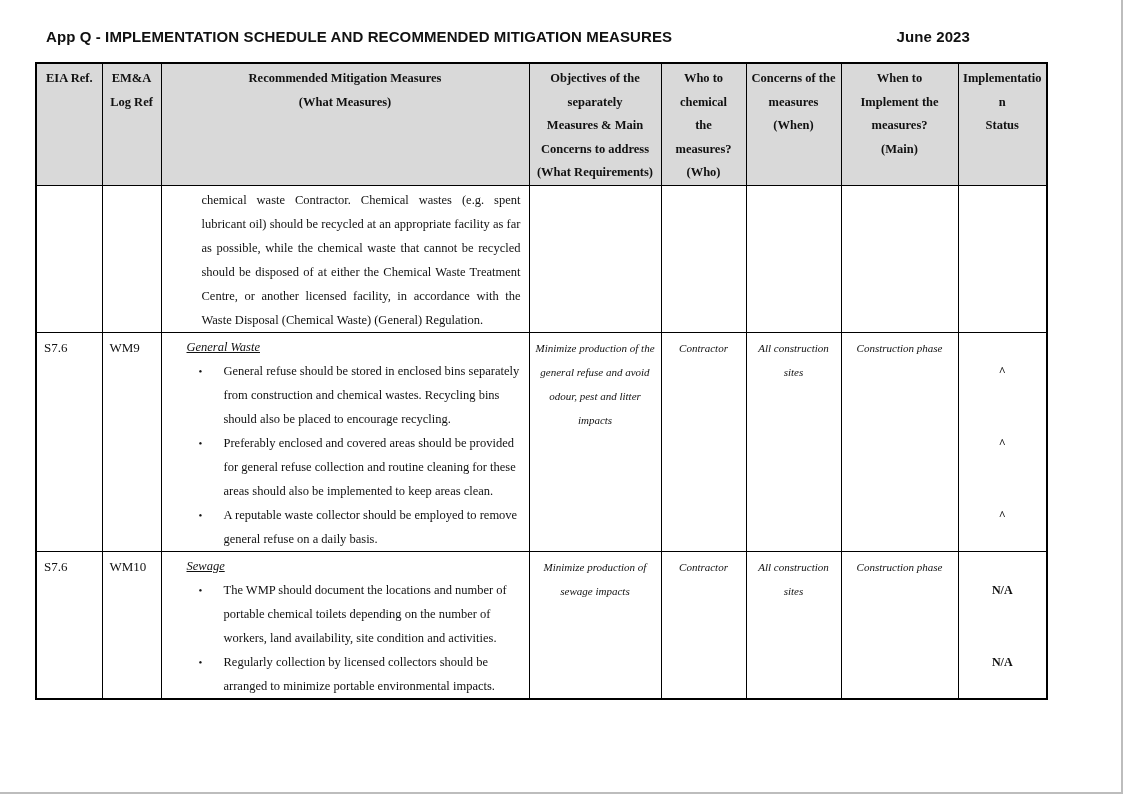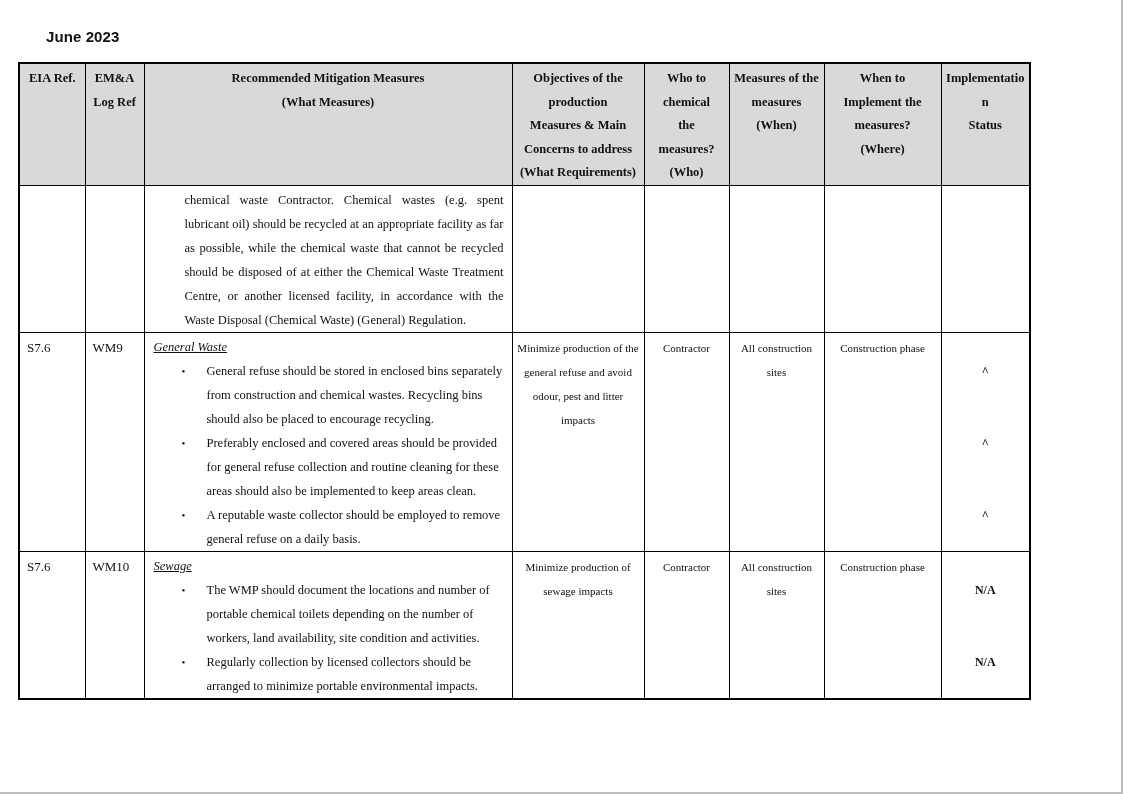--- a/index.html
+++ b/index.html
@@ -13,21 +13,21 @@
     overflow:hidden;
     box-shadow: inset -2px -2px 0 #bdbdbd;
   }
   .doc-header {
     position:absolute; top:28px; left:46px; right:153px;
     display:flex; justify-content:space-between; align-items:baseline;
     font-family:"Liberation Sans", sans-serif;
     font-weight:bold; font-size:15px; letter-spacing:0.1px;
   }
   table.schedule {
-    position:absolute; left:18px; top:62px;
+    position:absolute; left:35px; top:62px;
     width:1011px;
     border-collapse:collapse; table-layout:fixed;
     border:2px solid #000;
   }
   .schedule th, .schedule td {
     border:1px solid #000;
     vertical-align:top;
     overflow:hidden;
   }
   .schedule thead th {
@@ -37,42 +37,43 @@
     text-align:center;
     height:119px;
     padding-top:3px;
   }
   .schedule thead th .hline { line-height:23.5px; white-space:nowrap; }
   tbody tr:nth-child(1) > td { height:146px;padding-left:40px; }
   tbody tr:nth-child(2) > td { height:216px; }
   tbody tr:nth-child(3) > td { height:144px; }
   td.c-ref { font-size:13px; padding:3px 2px 0 7px; line-height:24px; }
   td.c-measures { font-size:12.5px; padding:2px 8px 0 9px; line-height:24px; }
-  .measure-heading { font-style:italic; text-decoration:underline; }
+  .measure-heading { font-style:italic; text-decoration:underline;margin-left:16px; }
   .measure-paragraph { text-align:justify; }
   .bullet-item { display:flex; padding-left:28px; }
   .bullet-marker { width:25px; flex:0 0 25px; font-size:11px; }
   .bullet-text { flex:1; }
-  td.c-center { font-size:11px; padding:3px 4px 0 4px; line-height:24px; text-align:center; }
+  td.c-center { font-size:11px; padding:3px 4px 0 4px; line-height:24px; text-align:center;font-style:italic; }
   td.c-status { position:relative; font-size:12px; }
   .status-item {
     position:absolute; left:0; right:0;
     text-align:center; line-height:24px; font-weight:bold; font-size:12px;
   }
   .page-number {
     position:absolute; top:716px; left:0; right:0;
     text-align:center; font-size:12px;
   }
 </style>
 </head>
 <body>
 
 <div class="page">
 
   <div class="doc-header">
+    <span>App Q - IMPLEMENTATION SCHEDULE AND RECOMMENDED MITIGATION MEASURES</span>
     <span>June 2023</span>
   </div>
 
   <table class="schedule">
     <colgroup>
       <col style="width:66px">
         <col style="width:59px">
         <col style="width:368px">
         <col style="width:132px">
       <col style="width:85px">
@@ -88,42 +89,42 @@
           <th>
             <div class="hline">EM&amp;A</div>
             <div class="hline">Log Ref</div>
           </th>
           <th>
             <div class="hline">Recommended Mitigation Measures</div>
             <div class="hline">(What Measures)</div>
           </th>
           <th>
             <div class="hline">Objectives of the</div>
-            <div class="hline">production</div>
+            <div class="hline">separately</div>
             <div class="hline">Measures &amp; Main</div>
             <div class="hline">Concerns to address</div>
             <div class="hline">(What Requirements)</div>
           </th>
           <th>
             <div class="hline">Who to</div>
             <div class="hline">chemical</div>
             <div class="hline">the</div>
             <div class="hline">measures?</div>
             <div class="hline">(Who)</div>
           </th>
           <th>
-            <div class="hline">Measures of the</div>
+            <div class="hline">Concerns of the</div>
             <div class="hline">measures</div>
             <div class="hline">(When)</div>
           </th>
           <th>
             <div class="hline">When to</div>
             <div class="hline">Implement the</div>
             <div class="hline">measures?</div>
-            <div class="hline">(Where)</div>
+            <div class="hline">(Main)</div>
           </th>
           <th>
             <div class="hline">Implementatio</div>
             <div class="hline">n</div>
             <div class="hline">Status</div>
           </th>
         </tr>
     </thead>
     <tbody id="table-body">
         <tr>

